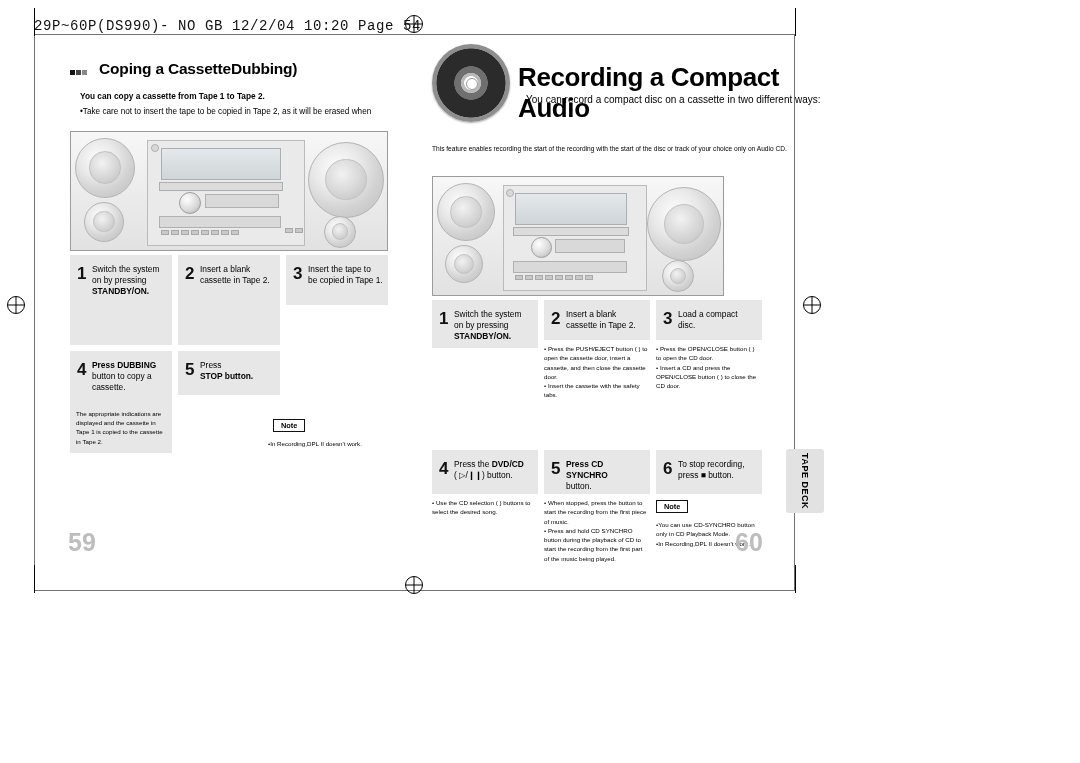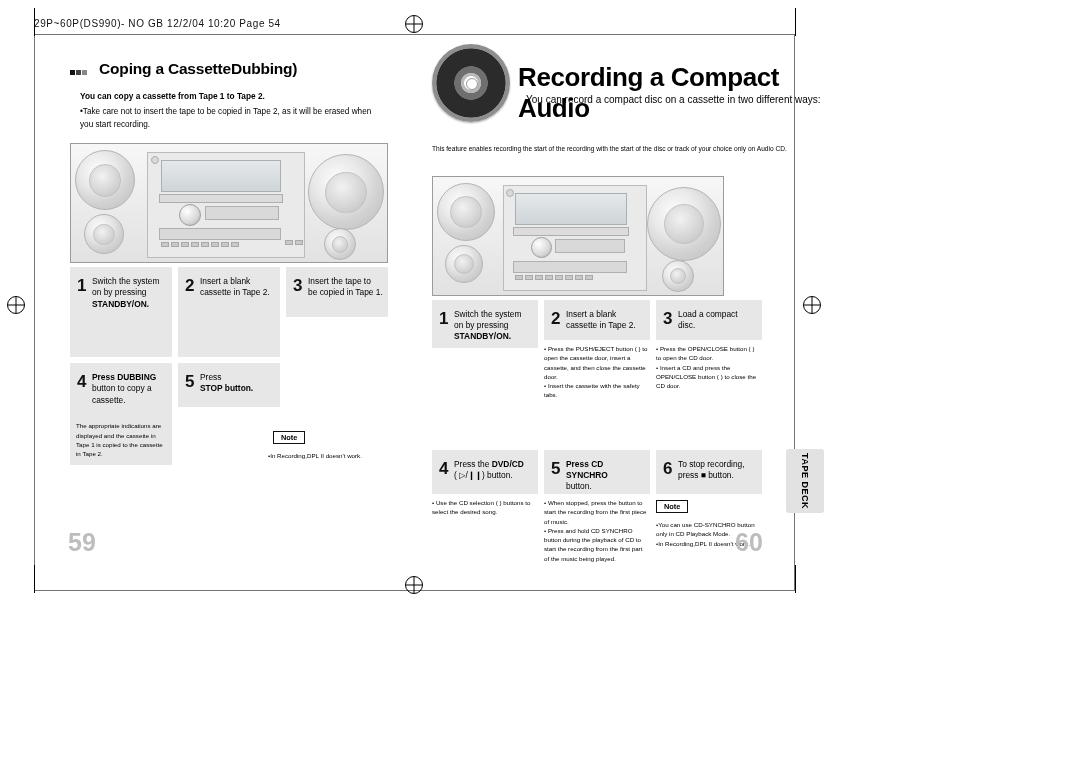--- a/index.html
+++ b/index.html
@@ -7,22 +7,22 @@
        font-family:"Liberation Sans",sans-serif;color:#000;}
   .page{position:absolute;inset:0;}
 
   
   .crop{position:absolute;background:#000;}
   .reg{position:absolute;border:1px solid #000;border-radius:50%;}
   .reg:before,.reg:after{content:"";position:absolute;background:#000;}
   .reg:before{left:50%;top:0;width:1px;height:100%;transform:translateX(-0.5px);}
   .reg:after{top:50%;left:0;height:1px;width:100%;transform:translateY(-0.5px);}
 
-  .headerline{position:absolute;left:34px;top:18px;font-family:Liberation Sans, sans-serif;
-      font-size:10px;letter-spacing:.6px;color:#111;white-space:nowrap;text-align:center;}
+  .headerline{position:absolute;left:34px;top:18px;font-family:Liberation Mono, monospace;
+      font-size:14px;letter-spacing:.6px;color:#111;white-space:nowrap;text-align:center;}
 
   
   .col-left{position:absolute;left:70px;top:60px;width:318px;}
   .col-right{position:absolute;left:432px;top:44px;width:392px;}
 
   .title-sm{font-size:15.5px;font-weight:bold;letter-spacing:-.2px;}
   .sq-icon{display:inline-block;vertical-align:middle;margin-right:7px;}
   .sq-icon i{display:inline-block;width:5px;height:5px;background:#111;margin:0 1px 0 0;}
 
   .lead{font-size:8.3px;font-weight:bold;margin:12px 0 5px 10px;}
@@ -110,21 +110,20 @@
       <span class="sq-icon">
         <i style="background:#111"></i><i style="background:#444"></i><i style="background:#888"></i>
       </span>
       <span>Coping a CassetteDubbing)</span>
     </div>
 
     <div class="lead">You can copy a cassette from Tape 1 to Tape 2.</div>
 
     <div class="bullets">
       <div>•Take care not to insert the tape to be copied in Tape 2, as it will be erased when</div>
-      <div>you start recording.</div>
     </div>
 
     <div class="photo" style="margin-top:12px;height:118px;">
       <div class="body"></div>
       <div class="spk" style="left:4px;top:6px;width:58px;height:58px;"></div>
       <div class="spk" style="left:13px;top:70px;width:38px;height:38px;"></div>
       <div class="spk" style="left:237px;top:10px;width:74px;height:74px;"></div>
       <div class="spk" style="left:253px;top:84px;width:30px;height:30px;"></div>
       <div class="panel" style="left:76px;top:8px;width:156px;height:104px;"></div>
       <div class="screen" style="left:90px;top:16px;width:118px;height:30px;"></div>

